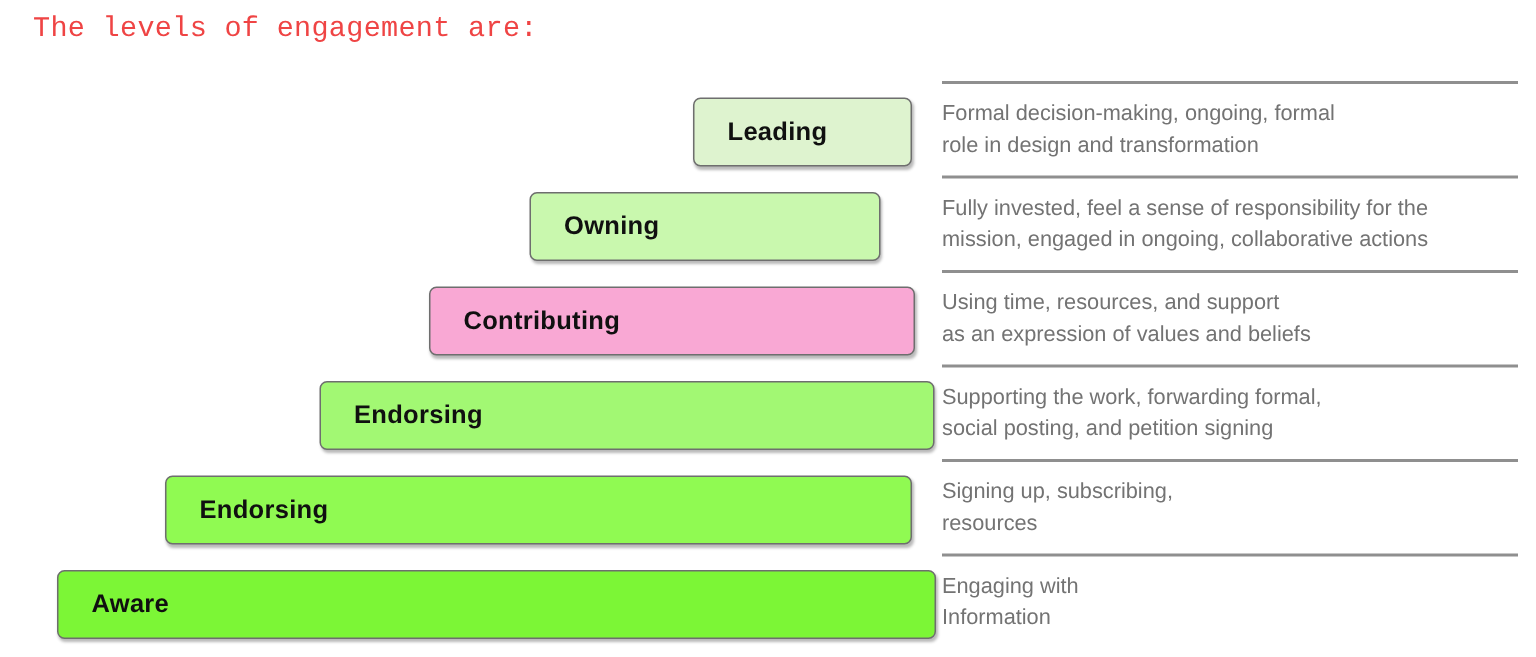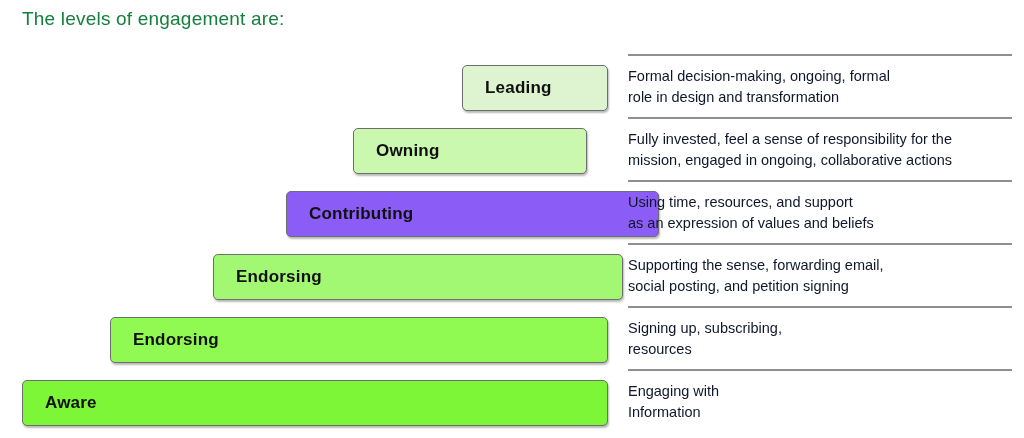--- a/index.html
+++ b/index.html
@@ -14,22 +14,23 @@
     background: #ffffff;
     overflow: hidden;
     font-family: "Liberation Sans", sans-serif;
   }
   .title {
     position: absolute;
     left: 22px;
     top: 8px;
     font-size: 19px;
     font-weight: 500;
-    color: #15803d;
+    color: #ef4444;
     letter-spacing: 0.2px;
+    font-family: Liberation Mono, monospace;
   }
   .bar {
     position: absolute;
     height: 46px;
     border: 1.5px solid #6e6e6e;
     border-radius: 5px;
     box-sizing: border-box;
     display: flex;
     align-items: center;
     padding-left: 22px;
@@ -47,21 +48,21 @@
     width: 384px;
     height: 63px;
     box-sizing: border-box;
     border-top: 2px solid #8f8f8f;
     display: flex;
     align-items: center;
   }
   .desc-text {
     font-size: 14.5px;
     line-height: 1.42;
-    color: #0f172a;
+    color: #737373;
     white-space: pre;
   }
 </style>
 </head>
 <body>
 
 <div class="stage">
   <div class="title">The levels of engagement are:</div>
   <div id="rows">
   <div class="bar" style="top: 65px; left: 462px; width: 146px; background: rgb(222, 243, 207); border-color: rgb(110, 110, 110);">
@@ -73,45 +74,45 @@
   </div>
 
   <div class="bar" style="top: 128px; left: 353px; width: 234px; background: rgb(201, 248, 174); border-color: rgb(110, 110, 110);">
     <span class="bar-label">Owning</span>
   </div>
   <div class="desc-block" style="top: 117px; border-top-color: rgb(143, 143, 143);">
     <span class="desc-text">Fully invested, feel a sense of responsibility for the
 mission, engaged in ongoing, collaborative actions</span>
   </div>
 
-  <div class="bar" style="top: 191px; left: 286px; width: 373px; background: #8b5cf6; border-color: rgb(110, 110, 110);">
+  <div class="bar" style="top: 191px; left: 286px; width: 324px; background: #f9a8d4; border-color: rgb(110, 110, 110);">
     <span class="bar-label">Contributing</span>
   </div>
   <div class="desc-block" style="top: 180px; border-top-color: rgb(143, 143, 143);">
     <span class="desc-text">Using time, resources, and support
 as an expression of values and beliefs</span>
   </div>
 
   <div class="bar" style="top: 254px; left: 213px; width: 410px; background: rgb(162, 248, 115); border-color: rgb(110, 110, 110);">
     <span class="bar-label">Endorsing</span>
   </div>
   <div class="desc-block" style="top: 243px; border-top-color: rgb(143, 143, 143);">
-    <span class="desc-text">Supporting the sense, forwarding email,
+    <span class="desc-text">Supporting the work, forwarding formal,
 social posting, and petition signing</span>
   </div>
 
   <div class="bar" style="top: 317px; left: 110px; width: 498px; background: rgb(144, 250, 82); border-color: rgb(110, 110, 110);">
     <span class="bar-label">Endorsing</span>
   </div>
   <div class="desc-block" style="top: 306px; border-top-color: rgb(143, 143, 143);">
     <span class="desc-text">Signing up, subscribing,
 resources</span>
   </div>
 
-  <div class="bar" style="top: 380px; left: 22px; width: 586px; background: rgb(124, 246, 54); border-color: rgb(110, 110, 110);">
+  <div class="bar" style="top: 380px; left: 38px; width: 586px; background: rgb(124, 246, 54); border-color: rgb(110, 110, 110);">
     <span class="bar-label">Aware</span>
   </div>
   <div class="desc-block" style="top: 369px; border-top-color: rgb(143, 143, 143);">
     <span class="desc-text">Engaging with
 Information</span>
   </div>
 </div>
 </div>
 
 </body></html>

